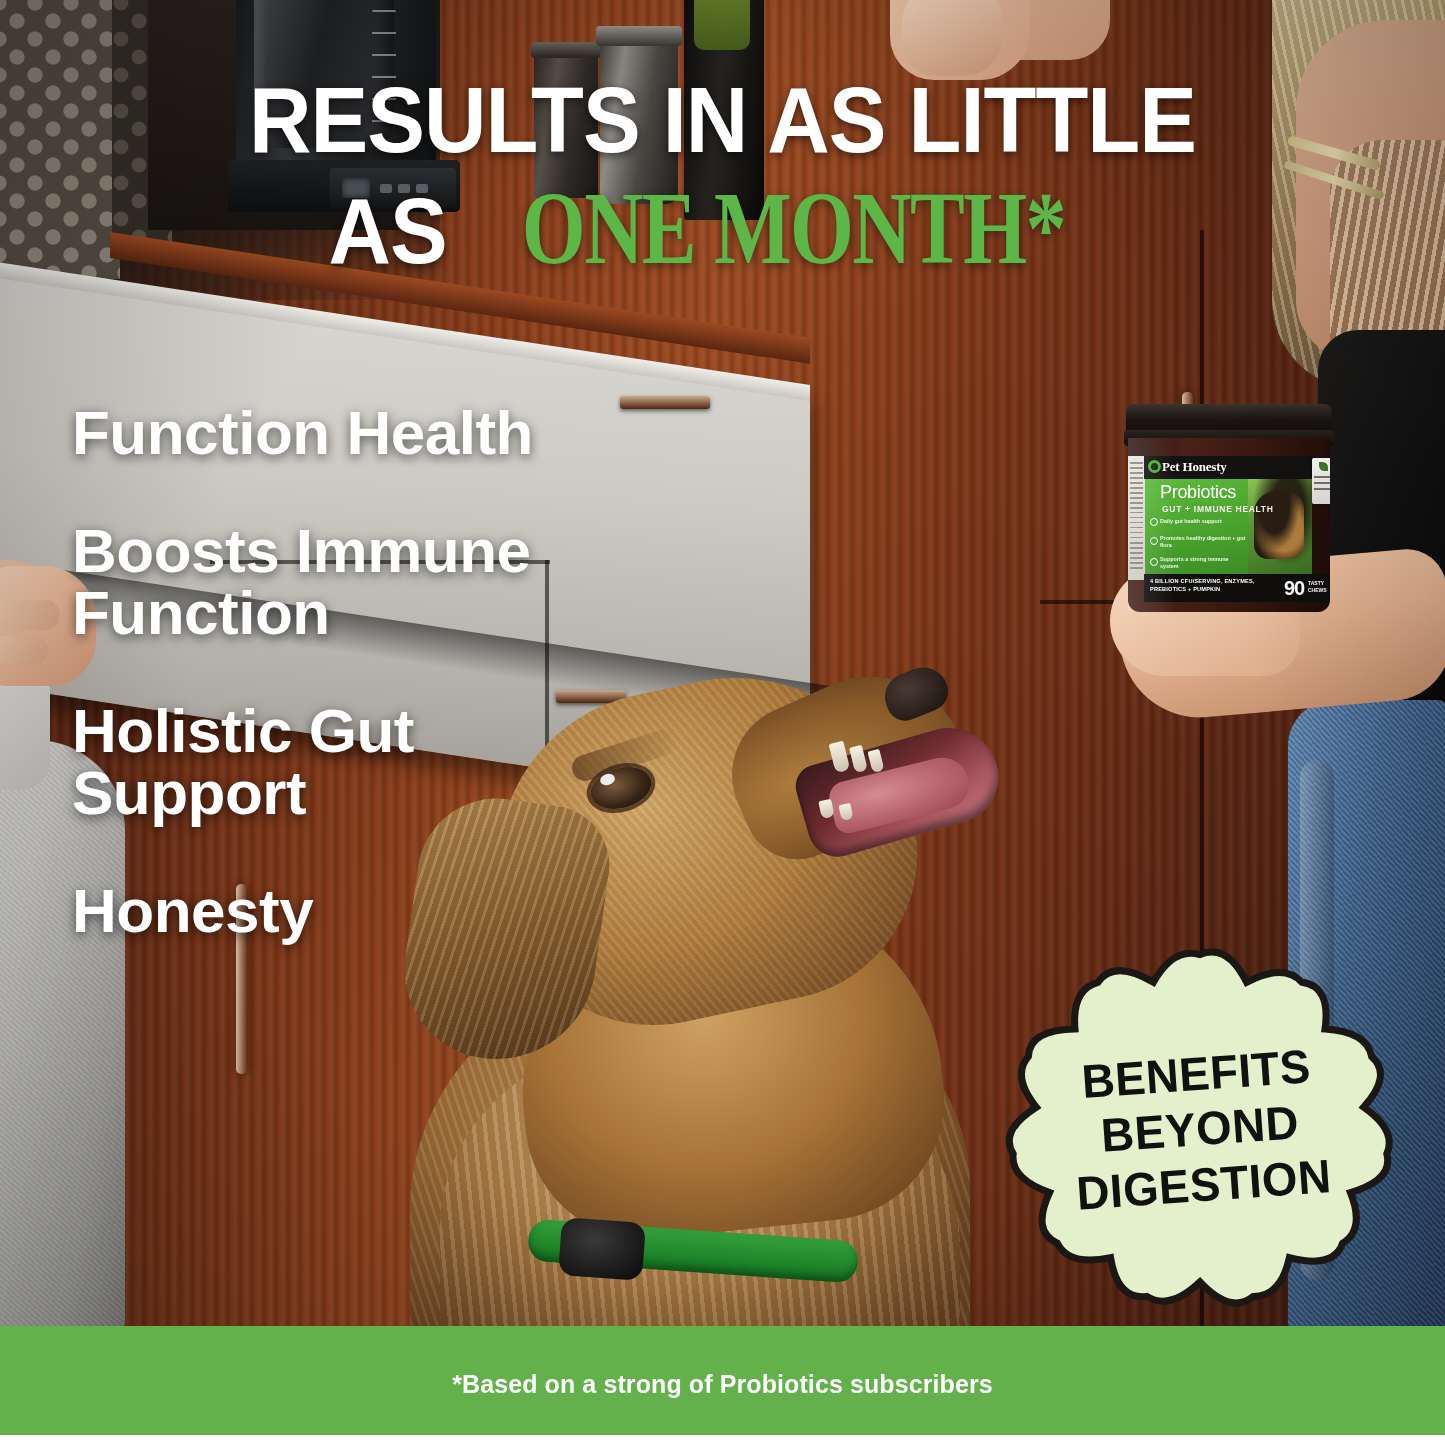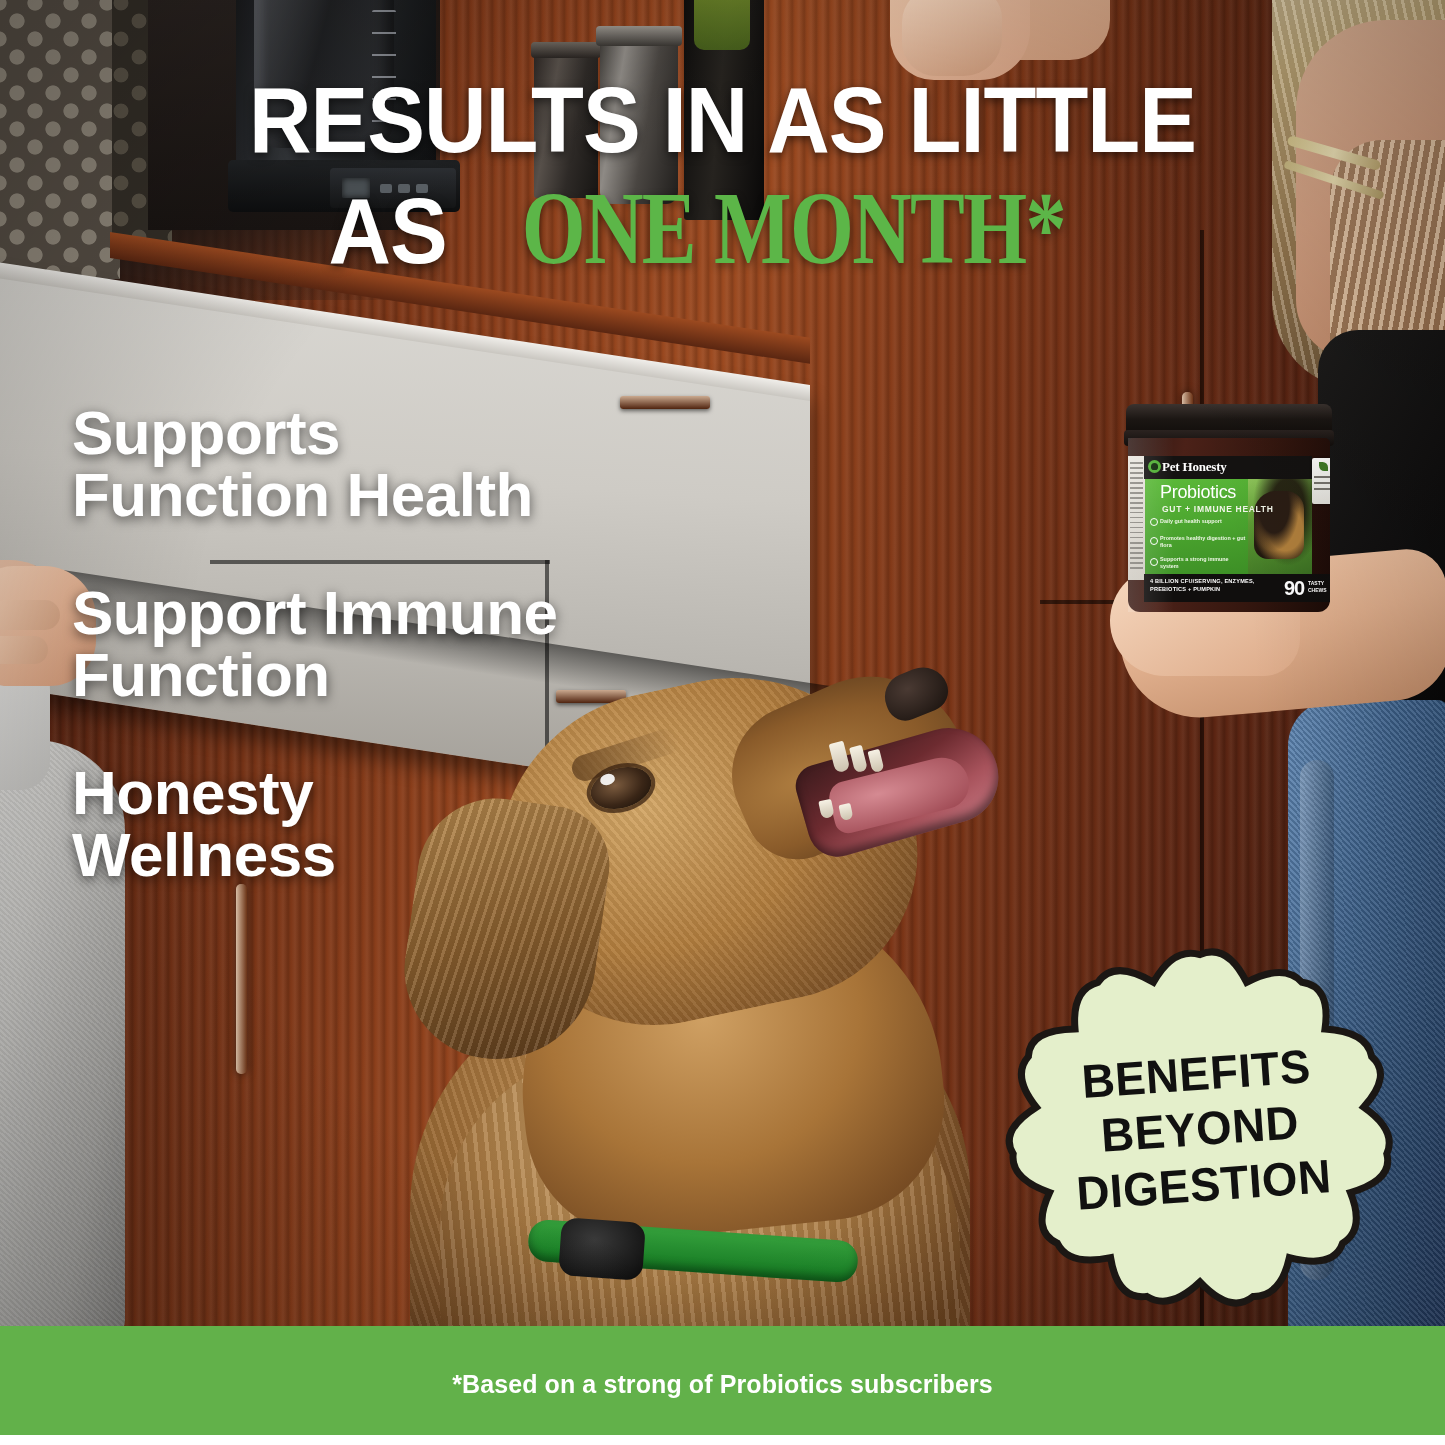--- a/index.html
+++ b/index.html
@@ -675,30 +675,32 @@
 
   <div class="headline">
     <span>RESULTS IN AS LITTLE</span>
     <span class="l2">
       <span>AS </span><span class="hl-green">ONE MONTH*</span>
     </span>
   </div>
 
   <div class="benefits">
     <div class="benefit">
-        <div>Supports</div>
         <div>Function Health</div>
       </div>
     <div class="benefit">
-        <div>Support Immune</div>
+        <div>Boosts Immune</div>
         <div>Function</div>
       </div>
     <div class="benefit">
+        <div>Holistic Gut</div>
+        <div>Support</div>
+      </div>
+    <div class="benefit">
         <div>Honesty</div>
-        <div>Wellness</div>
       </div>
   </div>
 
   <div class="badge">
     <svg viewBox="0 0 400 378">
       <path id="scallop" fill="#E4EFCB" stroke="#1b1714" stroke-width="7" d="M 200.0 14.6 Q 227.0 2.7 246.6 42.3 Q 284.2 22.7 302.0 42.3 Q 331.1 46.4 325.0 88.9 Q 367.3 91.6 371.6 116.5 Q 392.7 134.9 363.7 167.2 Q 397.2 190.7 386.8 213.8 Q 393.7 239.8 350.4 252.5 Q 365.3 289.3 342.6 303.2 Q 334.0 329.2 289.4 317.6 Q 280.8 356.8 253.2 356.4 Q 230.8 374.8 200.0 341.9 Q 169.8 370.8 146.8 356.4 Q 117.4 360.4 110.6 317.6 Q 68.8 326.3 57.4 303.2 Q 31.3 291.4 49.6 252.5 Q 10.1 238.7 13.2 213.8 Q -1.2 190.8 36.3 167.2 Q 11.2 135.9 28.4 116.5 Q 29.2 89.6 75.0 88.9 Q 71.6 49.4 98.0 42.3 Q 114.0 19.1 153.4 42.3 Q 173.5 6.7 200.0 14.6 Z"></path>
     </svg>
     <div class="badge-text">
       <span>BENEFITS</span>
       <span>BEYOND</span>

